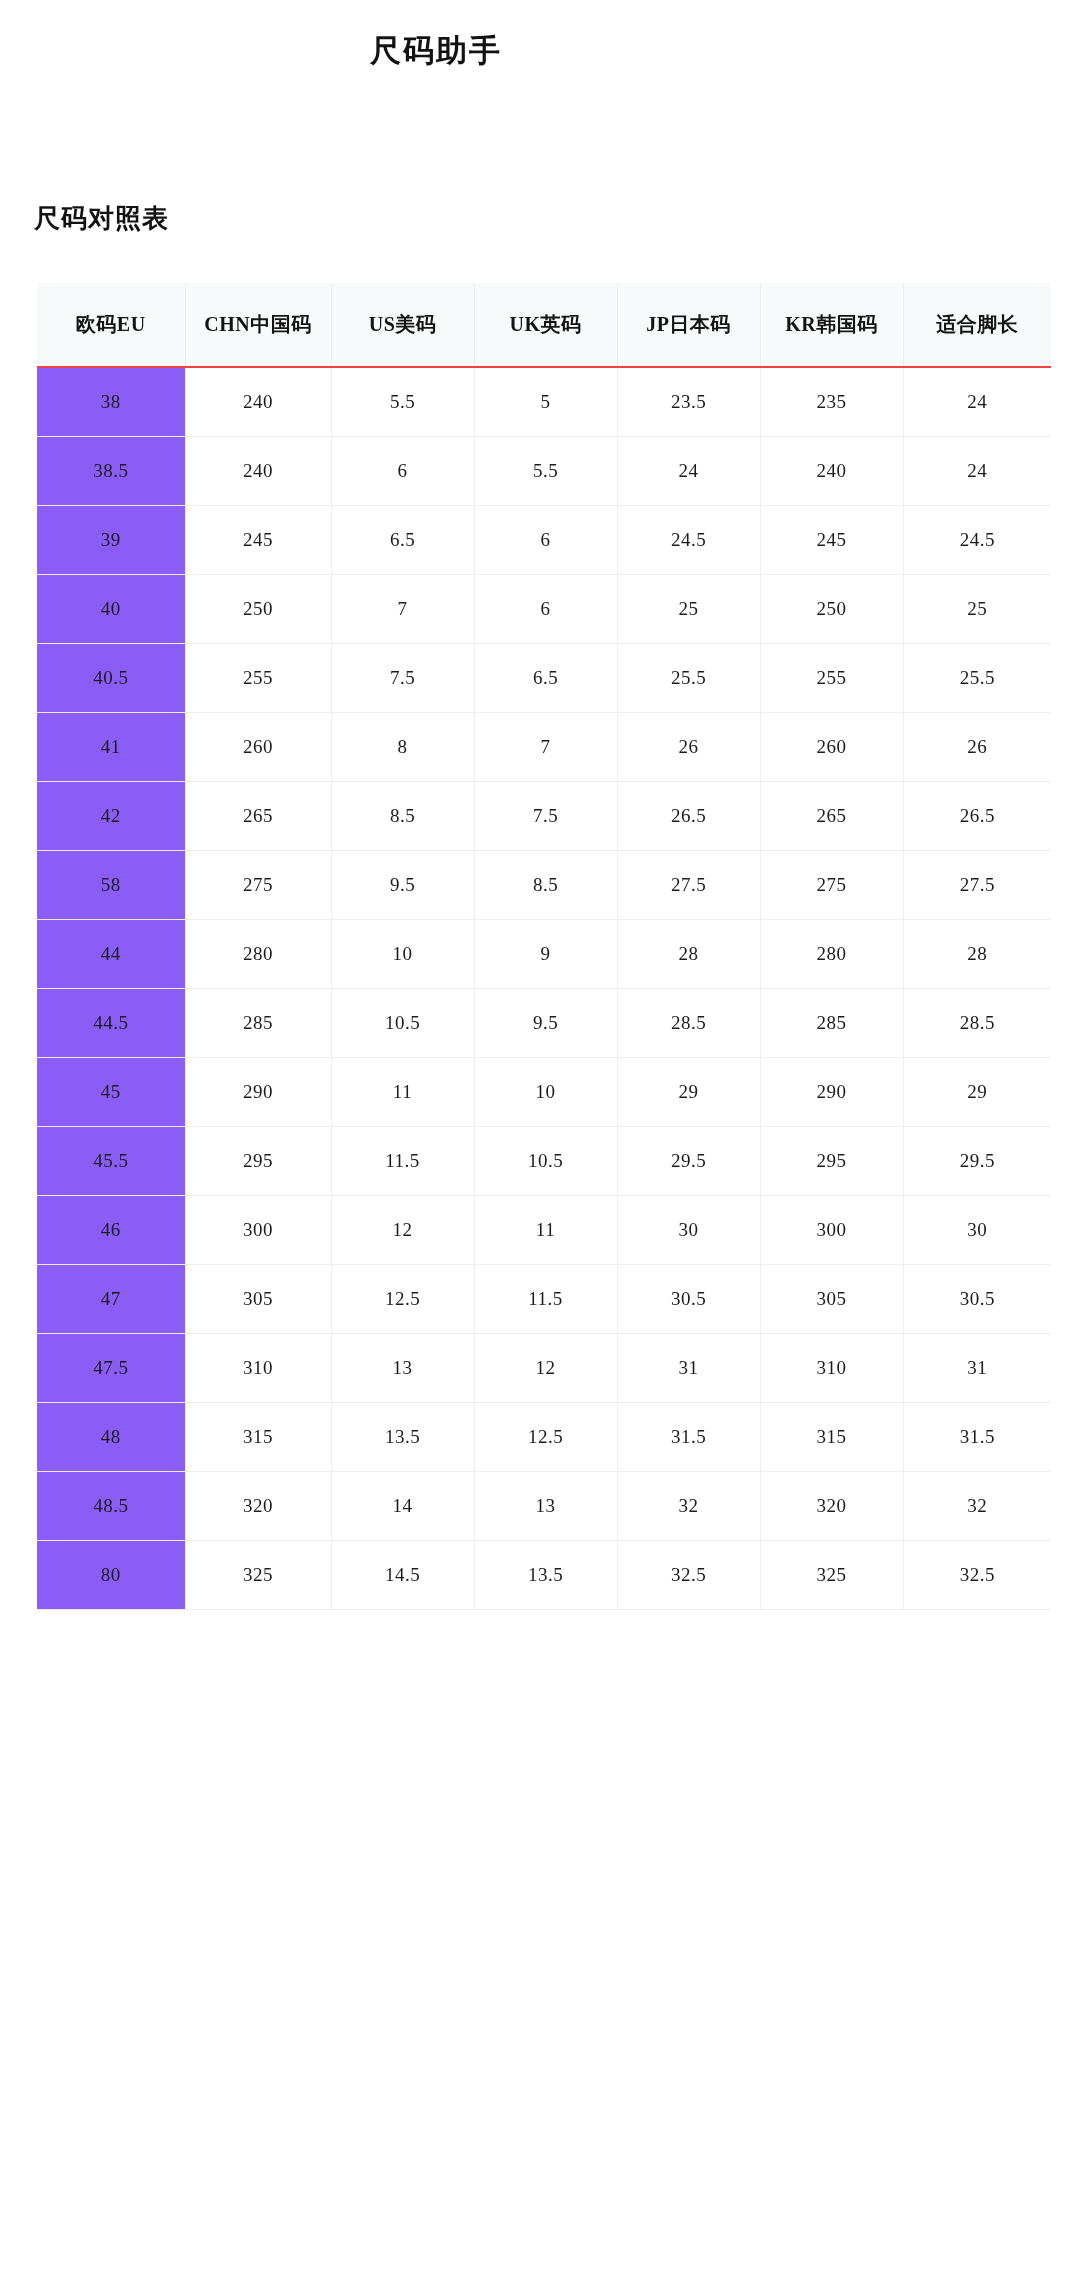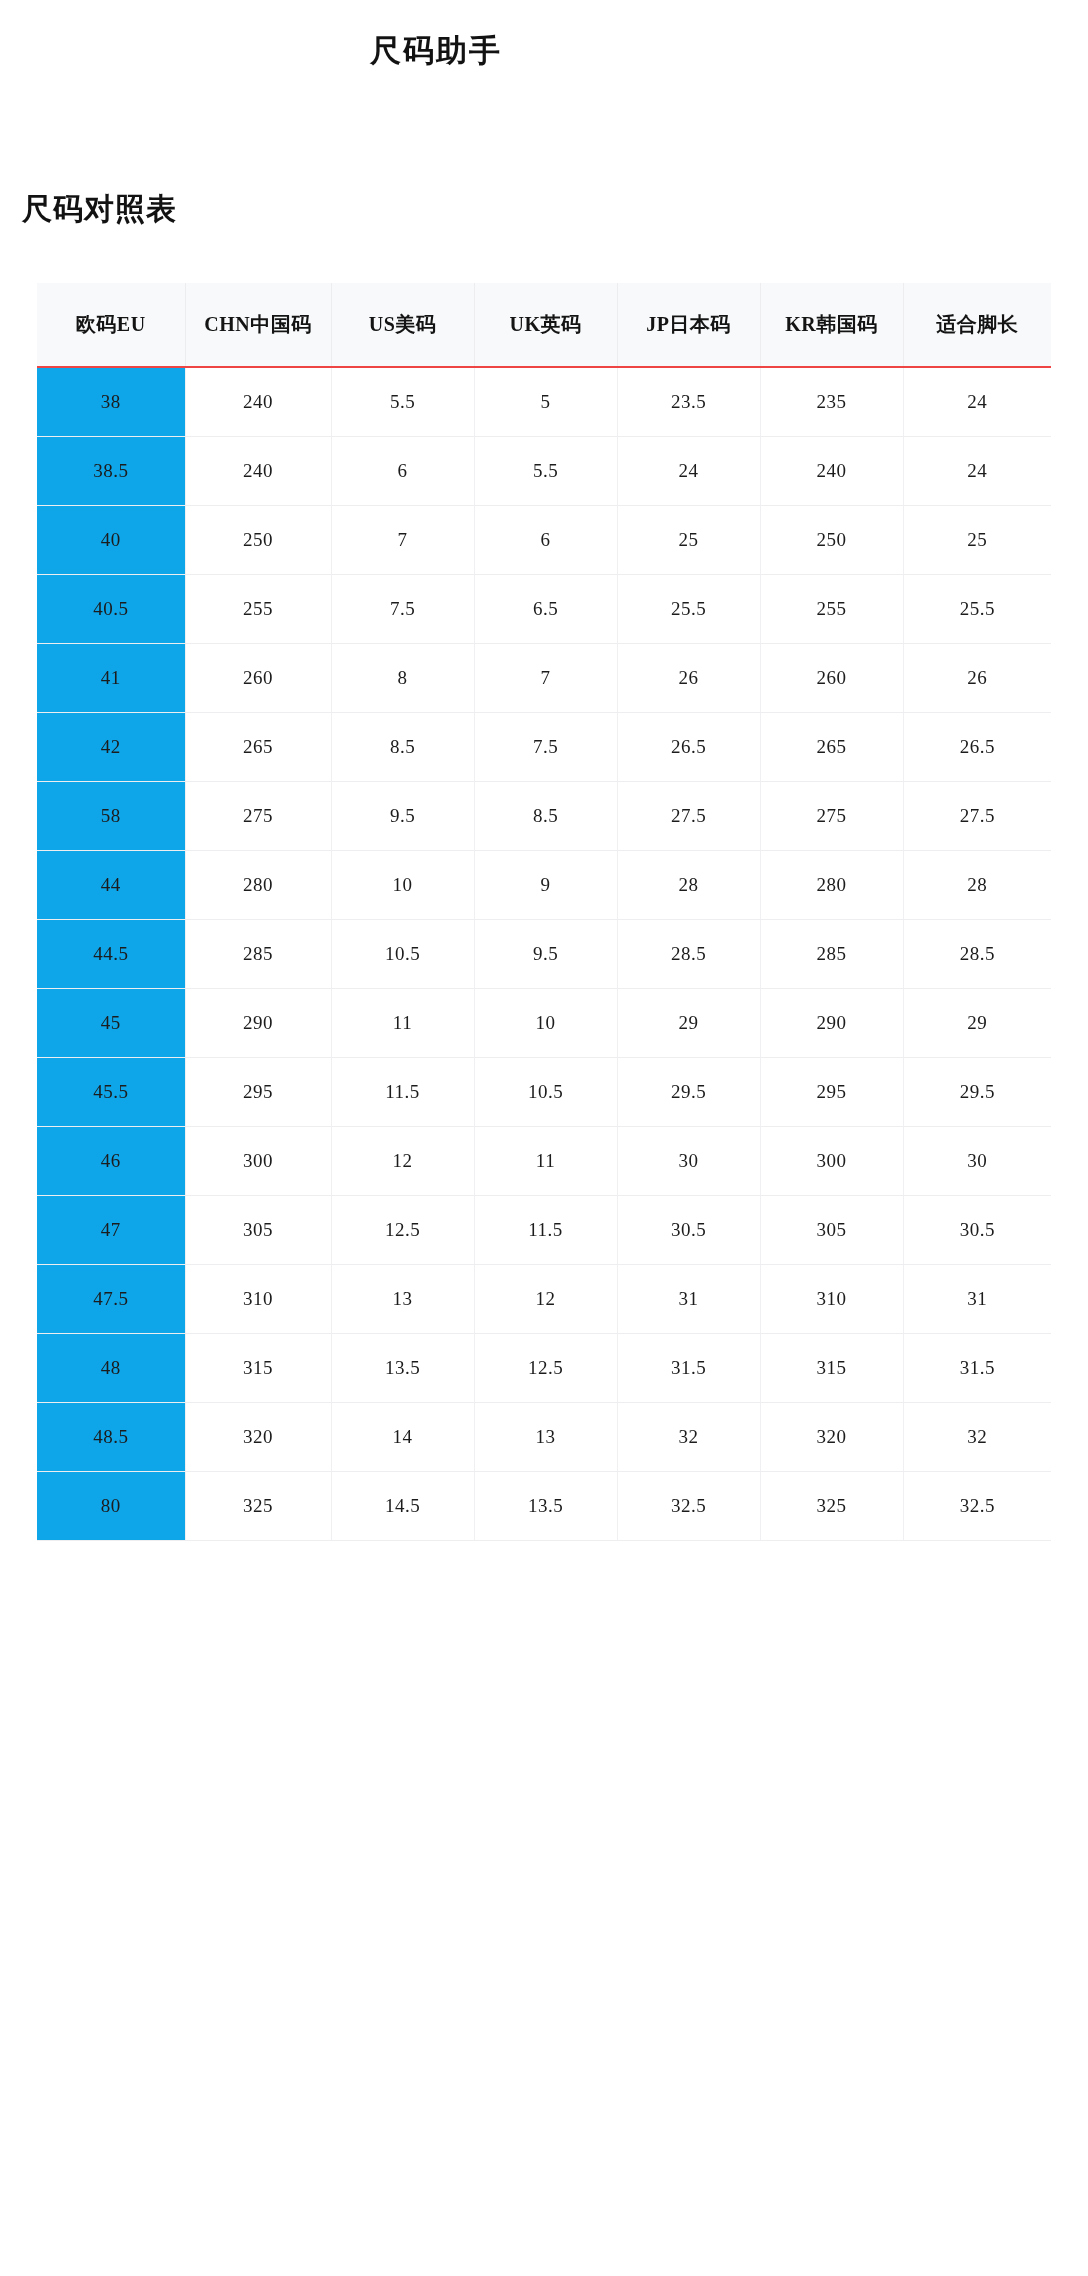--- a/index.html
+++ b/index.html
@@ -31,26 +31,26 @@
     text-align: center;
     font-size: 31px;
     font-weight: 700;
     letter-spacing: 2px;
     color: #121212;
     font-family: "Liberation Serif", "DejaVu Serif", serif;
   }
 
   
   .section-heading {
-    margin: 0;
+    margin: 12px;
     padding: 0;
     position: absolute;
     left: 22px;
     top: 189px;
-    font-size: 30px;
+    font-size: 26px;
     font-weight: 700;
     letter-spacing: 1px;
     color: #121212;
   }
 
   
   .table-wrap {
     position: absolute;
     left: 37px;
     top: 283px;
@@ -99,21 +99,21 @@
     border-bottom: 1px solid #eeeef1;
     letter-spacing: 0.5px;
     background: #ffffff;
     padding: 0 2px;
     box-sizing: border-box;
   }
   table.size-table td:last-child { border-right: none; }
 
   
   table.size-table td.col-first {
-    background: #0ea5e9;
+    background: #8b5cf6;
   }
 </style>
 </head>
 <body>
 
 <div class="page">
 
   <h1 class="page-title">尺码助手</h1>
 
   <h2 class="section-heading">尺码对照表</h2>
@@ -153,20 +153,29 @@
           <tr>
             <td class="col-first">38.5</td>
             <td>240</td>
             <td>6</td>
             <td>5.5</td>
             <td>24</td>
             <td>240</td>
             <td>24</td>
           </tr>
           <tr>
+            <td class="col-first">39</td>
+            <td>245</td>
+            <td>6.5</td>
+            <td>6</td>
+            <td>24.5</td>
+            <td>245</td>
+            <td>24.5</td>
+          </tr>
+          <tr>
             <td class="col-first">40</td>
             <td>250</td>
             <td>7</td>
             <td>6</td>
             <td>25</td>
             <td>250</td>
             <td>25</td>
           </tr>
           <tr>
             <td class="col-first">40.5</td>

